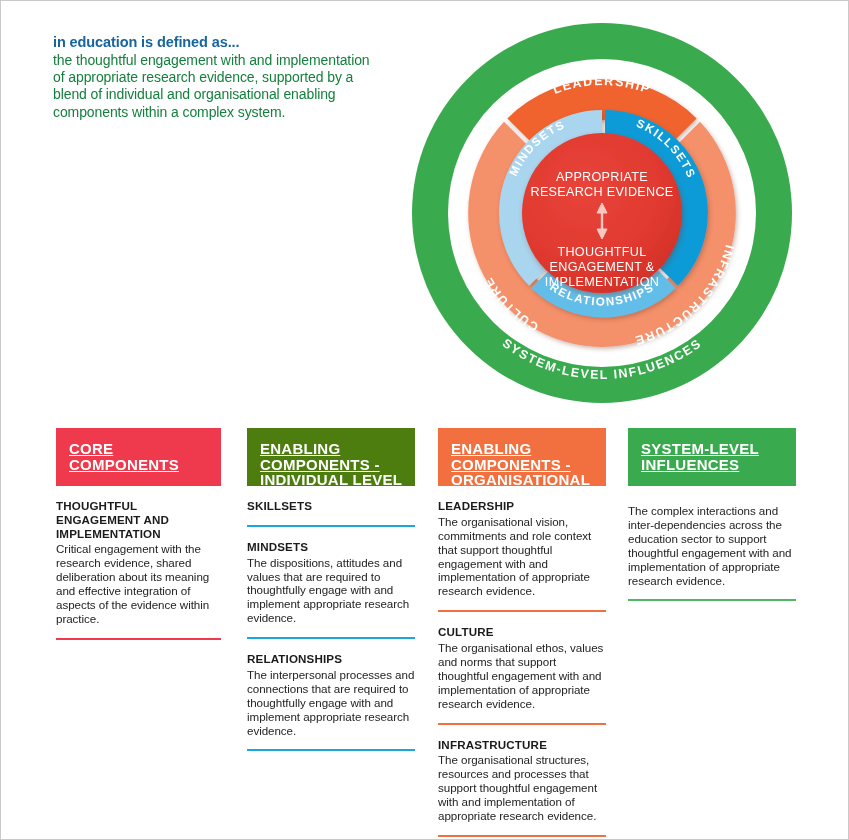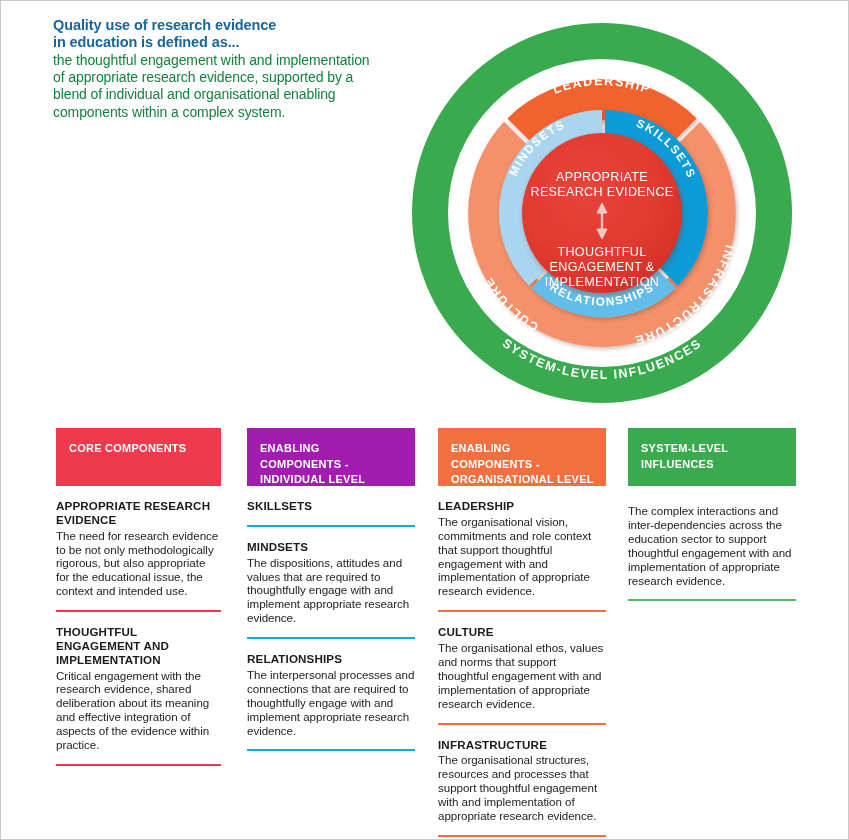--- a/index.html
+++ b/index.html
@@ -46,25 +46,26 @@
 
   
   .columns{position:absolute;left:0;top:427px;width:847px;height:408px;}
   .col{position:absolute;top:0;}
   .col-0{left:55px;width:165px;}
   .col-1{left:246px;width:168px;}
   .col-2{left:437px;width:168px;}
   .col-3{left:627px;width:168px;}
 
   .colhead{
-    color:#ffffff;font-size:11px;font-weight:bold;
+    color:#ffffff;font-size:15px;font-weight:bold;
     letter-spacing:0.25px;line-height:15.5px;
     padding:13px 12px 13px 13px;
     box-sizing:border-box;
     font-stretch:condensed;
+    text-decoration:underline;
   }
   .col-0 .colhead{height:58px;}
   .col-1 .colhead,.col-2 .colhead{height:58px;}
   .col-3 .colhead{height:58px;}
 
   .entry{padding-top:13px;}
   .entry-title{
     font-size:11.6px;font-weight:bold;color:#1b1b1b;
     line-height:13.8px;letter-spacing:0.15px;
   }
@@ -78,21 +79,21 @@
     letter-spacing:-0.05px;padding-top:18px;
   }
 </style>
 </head>
 <body>
 
 <div class="frame">
 
   <div class="definition">
     <div class="def-title">
-      <span>Quality use of research evidence</span><br>
+      <br>
       <span>in education is defined as...</span>
     </div>
     <div class="def-body">the thoughtful engagement with and implementation of appropriate research evidence, supported by a blend of individual and organisational enabling components within a complex system.</div>
   </div>
 
   <div class="diagram">
     <svg width="400" height="390" viewBox="0 0 400 390" xmlns="http://www.w3.org/2000/svg">
       <defs>
 
         <path id="p-outer" d="M 30 196 A 166 166 0 0 0 362 196" fill="none"></path>
@@ -201,34 +202,29 @@
       </text>
     </svg>
   </div>
 
   <div class="columns">
 
     <div class="col col-0">
       <div class="colhead" style="background: rgb(238, 58, 76);">CORE COMPONENTS</div>
       <div>
         <div class="entry">
-          <div class="entry-title">APPROPRIATE RESEARCH EVIDENCE</div>
-          <div class="entry-body">The need for research evidence to be not only methodologically rigorous, but also appropriate for the educational issue, the context and intended use.</div>
-          <div class="rule" style="background: rgb(238, 58, 76);"></div>
-        </div>
-        <div class="entry">
           <div class="entry-title">THOUGHTFUL ENGAGEMENT AND IMPLEMENTATION</div>
           <div class="entry-body">Critical engagement with the research evidence, shared deliberation about its meaning and effective integration of aspects of the evidence within practice.</div>
           <div class="rule" style="background: rgb(238, 58, 76);"></div>
         </div>
       </div>
     </div>
 
     <div class="col col-1">
-      <div class="colhead" style="background: #a21caf;">ENABLING COMPONENTS - INDIVIDUAL LEVEL</div>
+      <div class="colhead" style="background: #4d7c0f;">ENABLING COMPONENTS - INDIVIDUAL LEVEL</div>
       <div>
         <div class="entry">
           <div class="entry-title">SKILLSETS</div>
           <div class="rule" style="background: rgb(27, 167, 222);"></div>
         </div>
         <div class="entry">
           <div class="entry-title">MINDSETS</div>
           <div class="entry-body">The dispositions, attitudes and values that are required to thoughtfully engage with and implement appropriate research evidence.</div>
           <div class="rule" style="background: rgb(27, 167, 222);"></div>
         </div>

